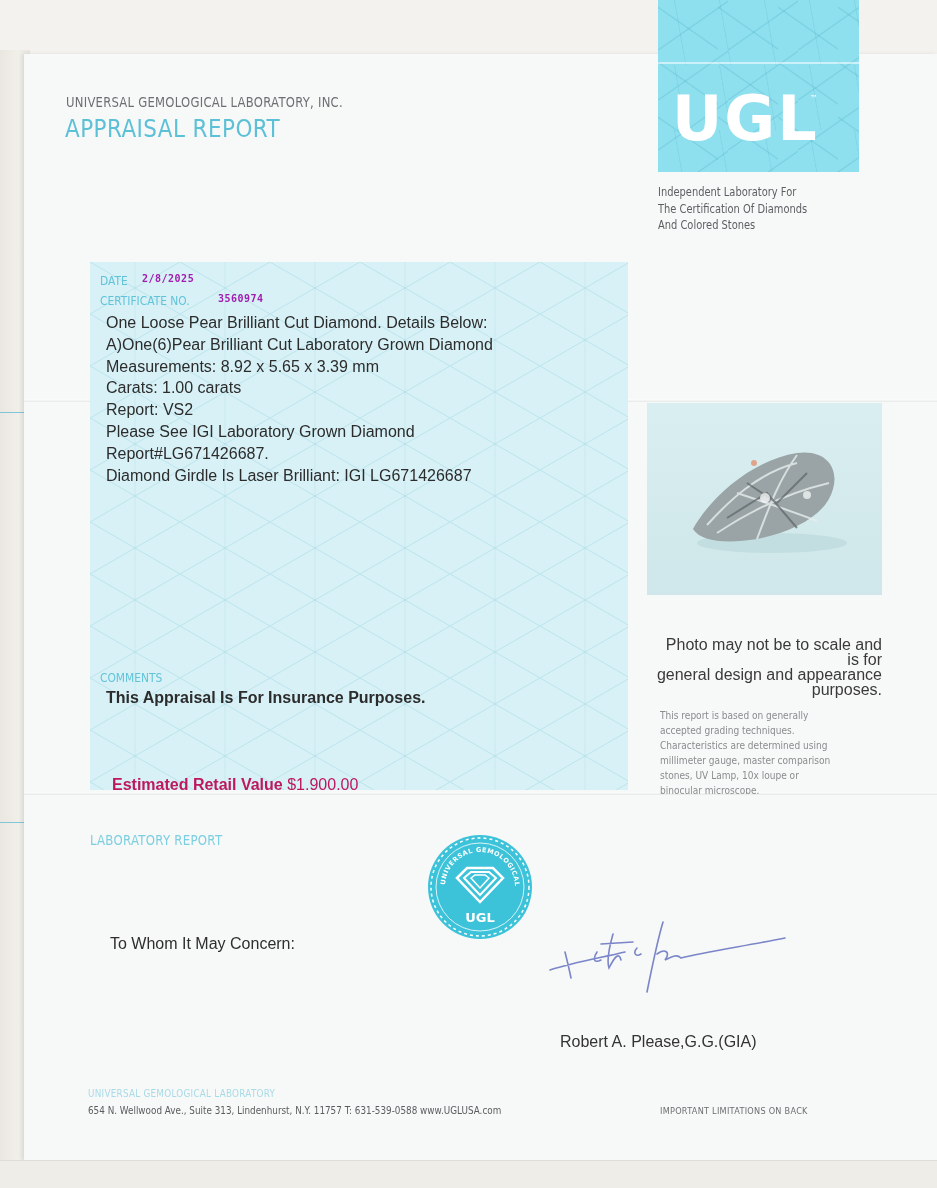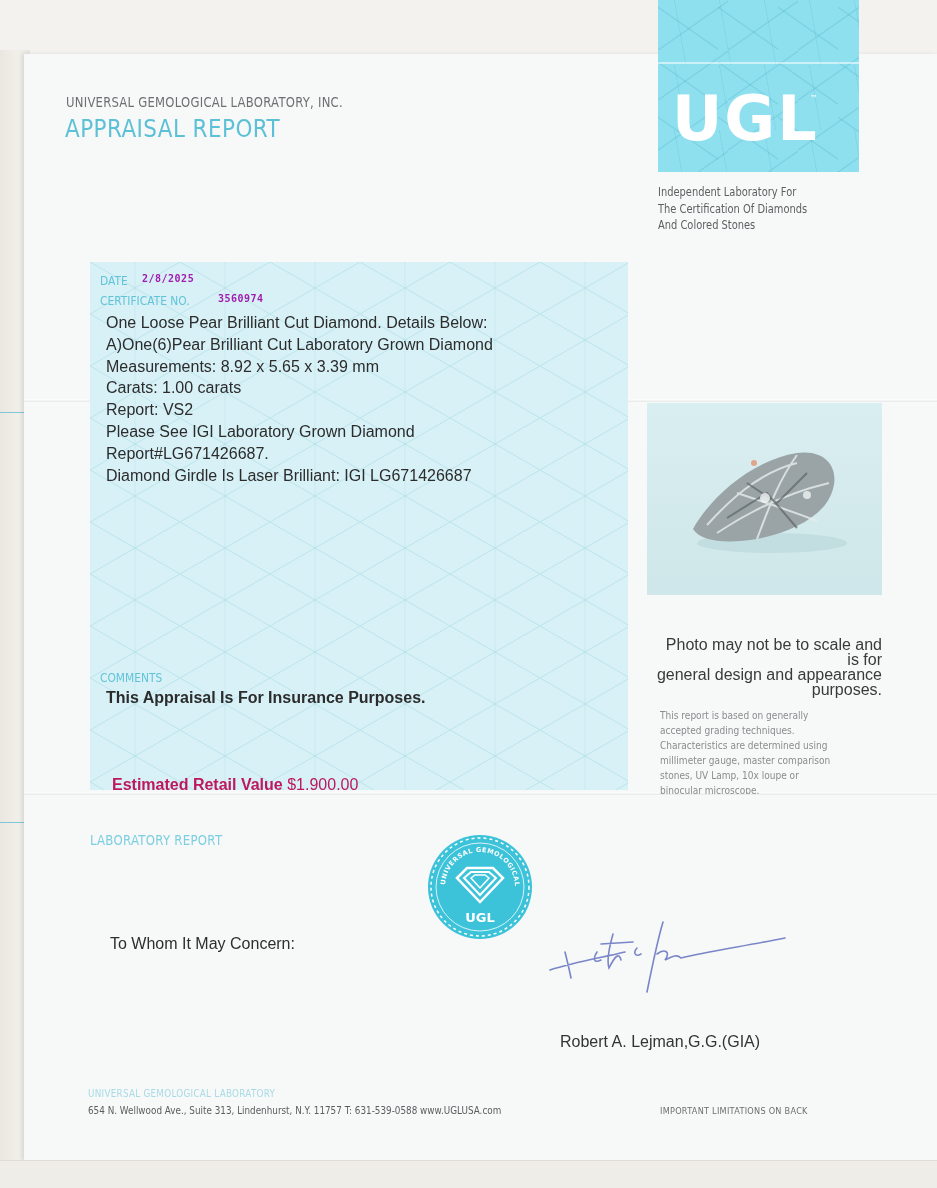--- a/index.html
+++ b/index.html
@@ -242,19 +242,19 @@
   </text>
   <path d="M30,44 L40,34 L66,34 L76,44 L53,68 Z" fill="none" stroke="#ffffff" stroke-width="2.5"></path>
   <path d="M37,44 L44,38 L62,38 L69,44 L53,61 Z" fill="none" stroke="#ffffff" stroke-width="2"></path>
   <path d="M44,44 L48,41 L58,41 L62,44 L53,54 Z" fill="none" stroke="#ffffff" stroke-width="1.5"></path>
   <text x="53" y="88" text-anchor="middle" font-size="13" font-weight="bold" fill="#ffffff" font-family="DejaVu Sans, sans-serif">UGL</text>
 </svg>
 
 <svg class="signature" viewBox="0 0 250 85">
   <path d="M5,58 C30,50 55,46 80,40 M20,40 C22,48 24,56 26,66 M52,40 C48,46 48,52 56,48 M68,22 C64,36 62,50 64,56 C70,44 74,40 76,48 M56,32 L88,30 M92,36 C88,40 90,46 96,42 M118,10 C112,30 106,60 102,80 M112,42 C120,36 126,40 120,48 C128,44 132,42 136,46 C160,40 200,34 240,26" stroke="#7a86c8" stroke-width="1.6" fill="none" stroke-linecap="round"></path>
 </svg>
-<div class="signer">Robert A. Lejman,G.G.(GIA)</div>
+<div class="signer">Robert A. Please,G.G.(GIA)</div>
 
 <div class="footer-org">UNIVERSAL GEMOLOGICAL LABORATORY</div>
 <div class="footer-address">654 N. Wellwood Ave., Suite 313, Lindenhurst, N.Y. 11757   T: 631-539-0588   www.UGLUSA.com</div>
 <div class="footer-limits">IMPORTANT LIMITATIONS ON BACK</div>
 
 <div class="bottom-edge"></div>
 
 </body></html>

